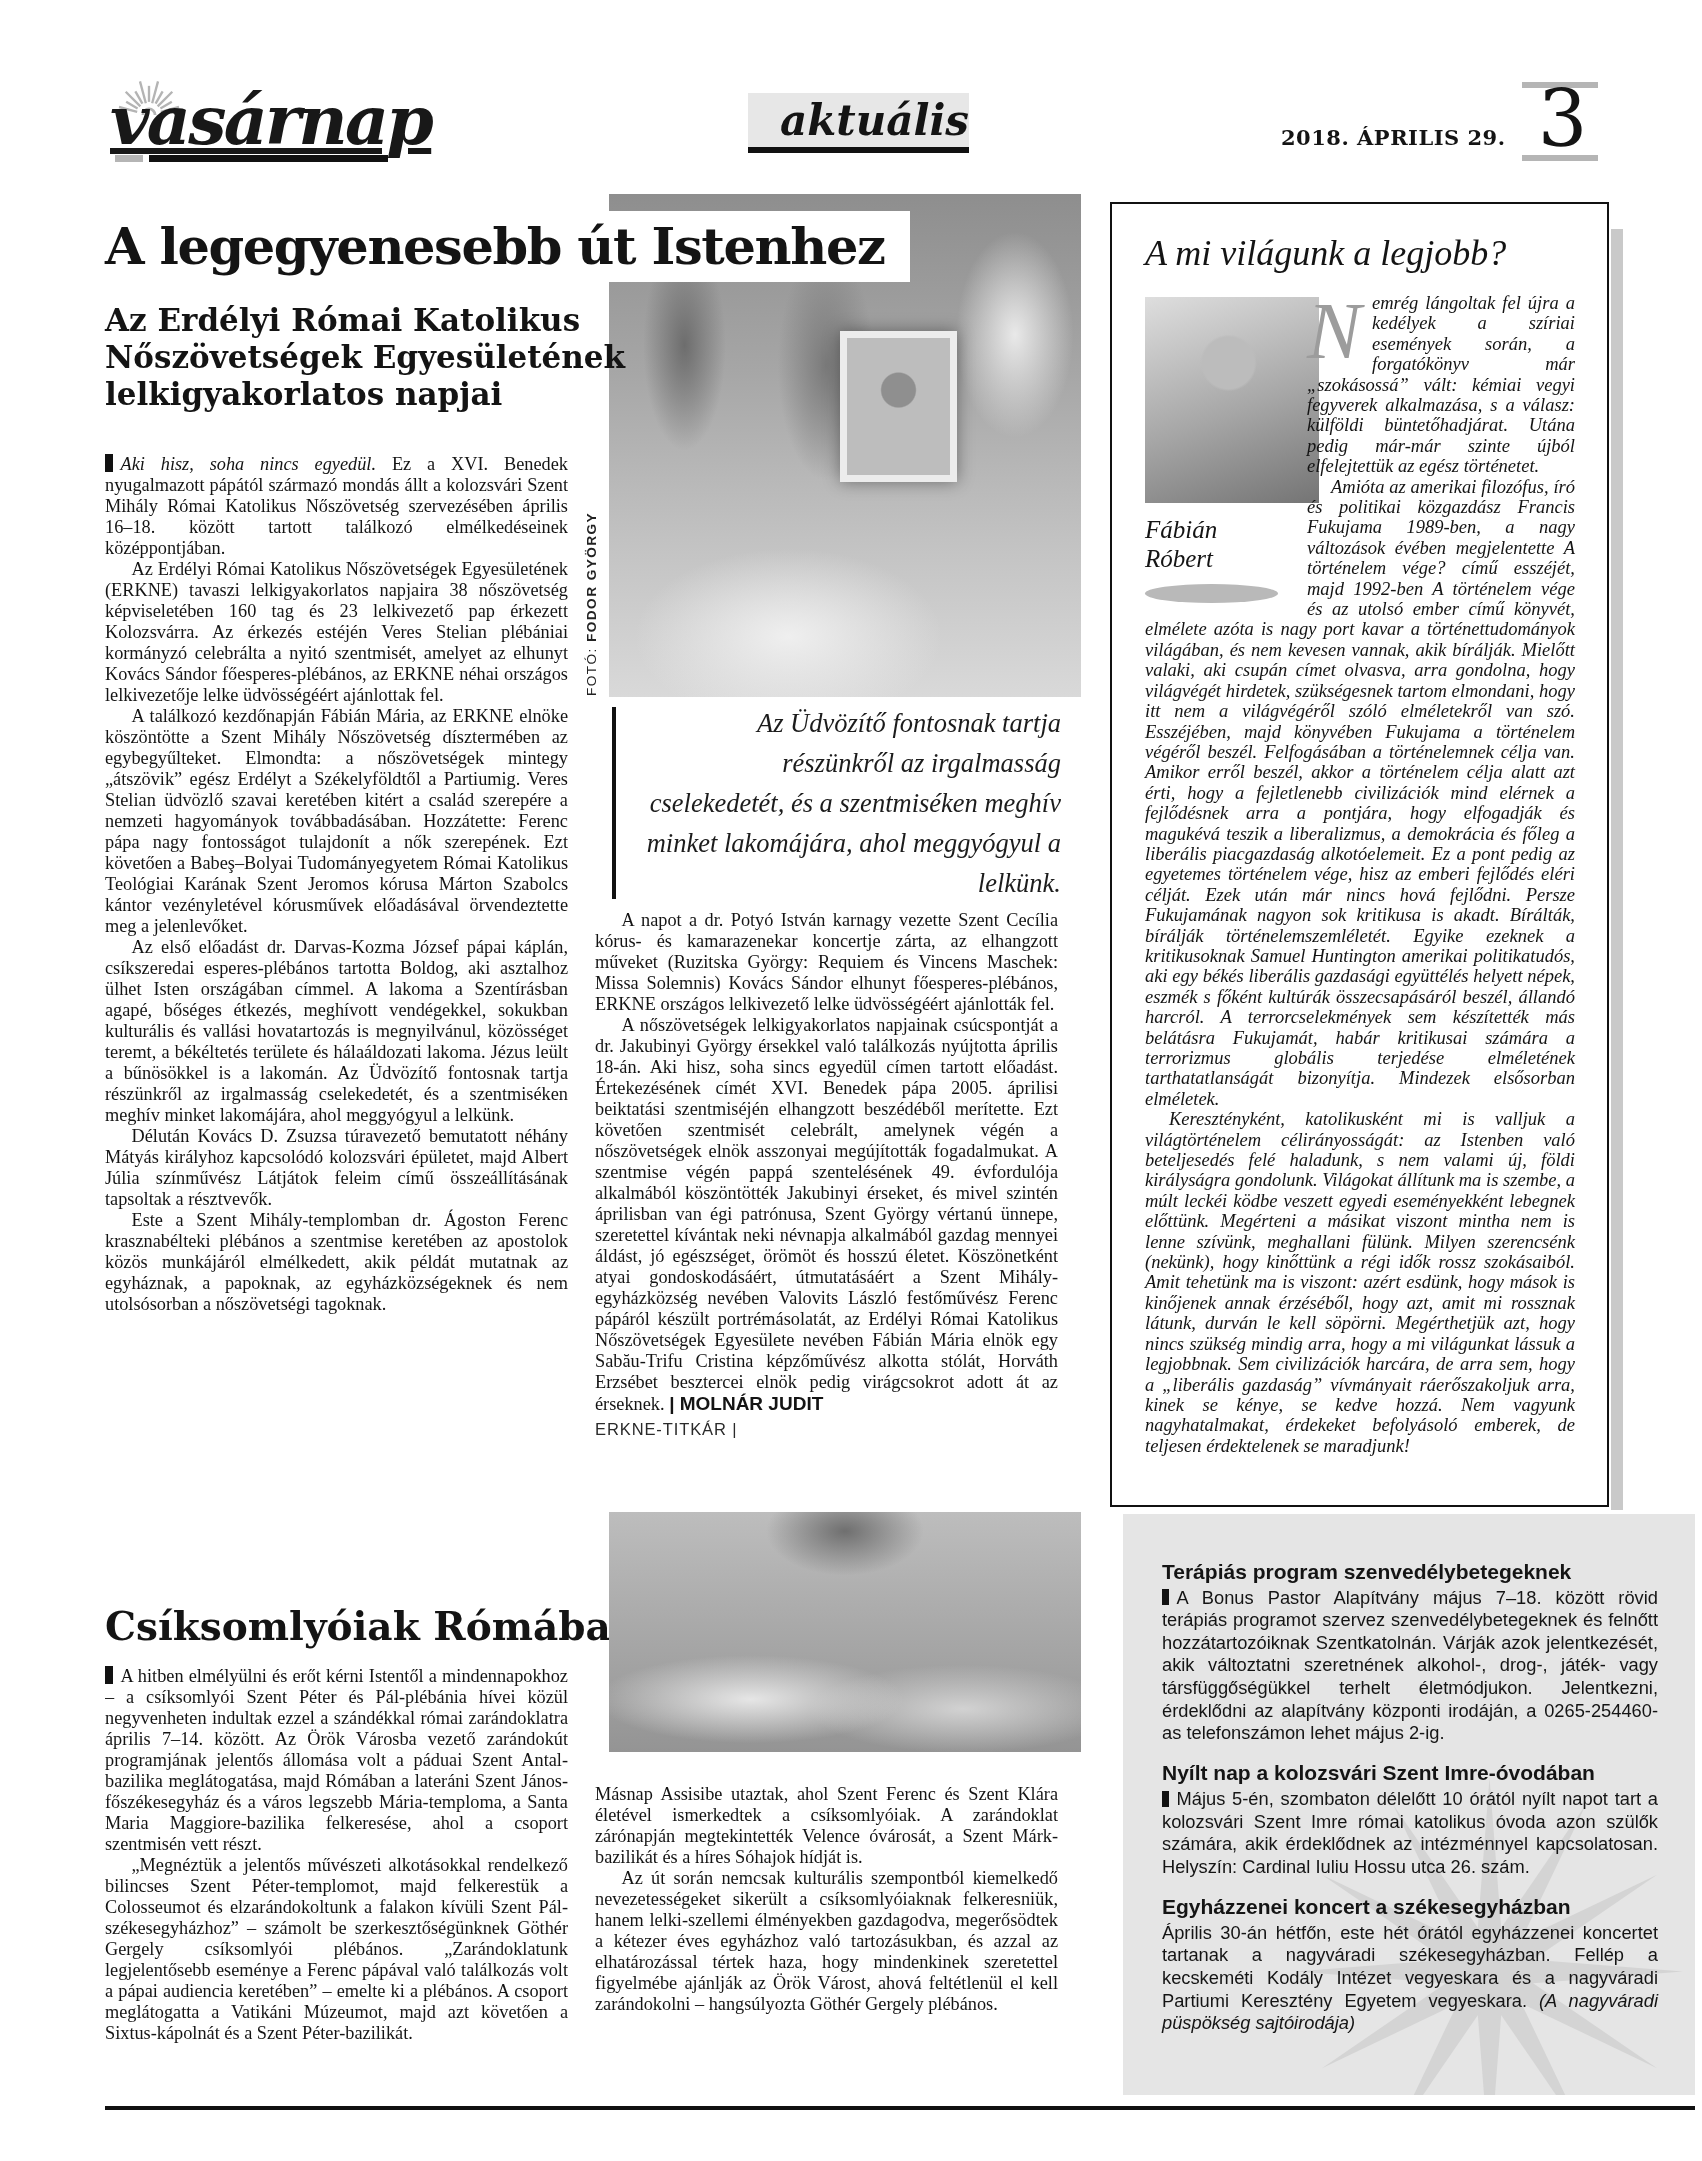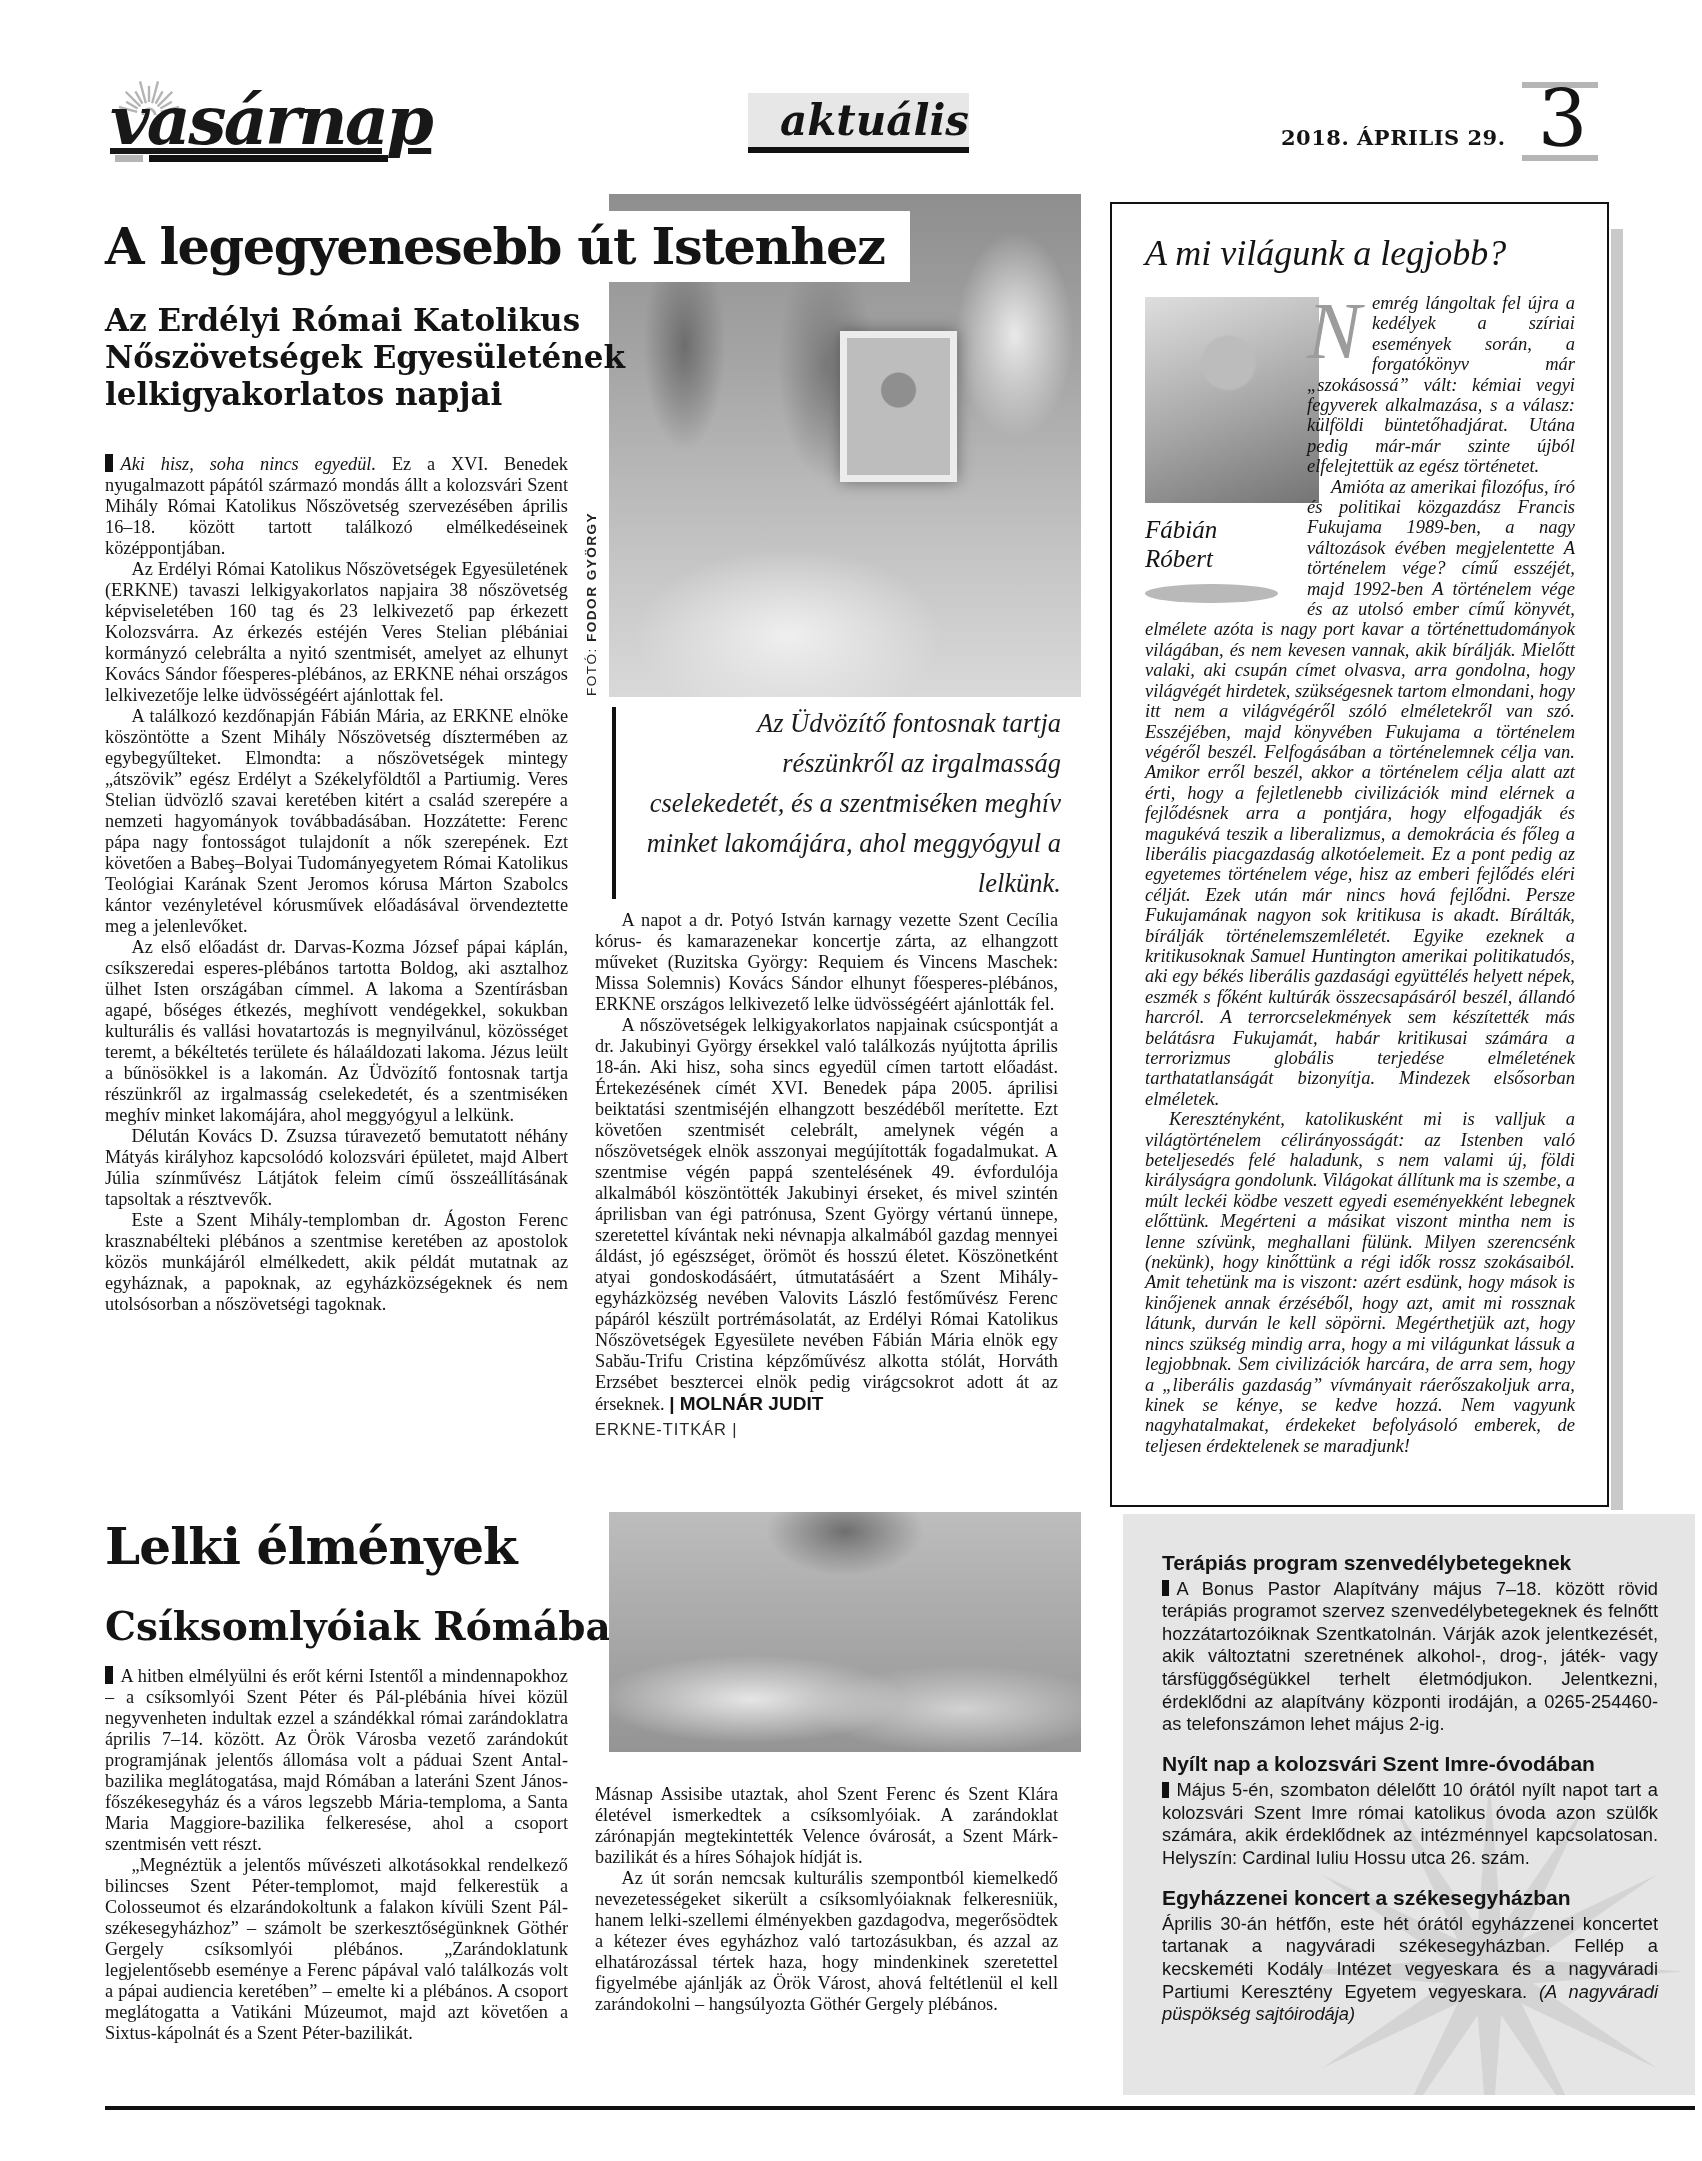--- a/index.html
+++ b/index.html
@@ -89,21 +89,21 @@
   
   .big-head{position:absolute;left:105px;top:1519px;margin:0;
             font:700 50px/55px "DejaVu Serif",serif;letter-spacing:-0.9px;}
   .sub-head2{position:absolute;left:105px;top:1604px;margin:0;
              font:700 39px/44px "DejaVu Serif",serif;}
   .bcol1{left:105px;top:1666px;height:393px;}
   .bcol2{left:595px;top:1784px;height:265px;}
 
   
   .briefs{position:absolute;left:1123px;top:1514px;width:572px;height:581px;background:#e5e5e5;
-          box-sizing:border-box;padding:36px 37px 0 39px;overflow:hidden;
+          box-sizing:border-box;padding:45px 37px 0 39px;overflow:hidden;
           font-family:"Liberation Sans",sans-serif;}
   .briefs .watermark{position:absolute;left:165px;top:256px;width:403px;height:403px;z-index:0;}
   .brief{position:relative;z-index:1;}
   .brief h4{margin:0 0 2.7px 0;font:700 21px/25px "Liberation Sans",sans-serif;}
   .brief p{margin:0;font:400 18.3px/22.6px "Liberation Sans",sans-serif;text-align:justify;}
   .brief + .brief{margin-top:15.6px;}
   .brief .lead-mark{width:7.3px;height:15.6px;vertical-align:-1.4px;}
   .brief .src{font-style:italic;}
 
   .bottom-rule{position:absolute;left:105px;top:2106px;width:1590px;height:3.7px;background:#111;}
@@ -176,21 +176,20 @@
         <div class="op-photo"></div>
         <div class="op-caption">Fábián Róbert</div>
         <div class="op-ellipse"></div>
       </div>
       <p><span class="dropcap">N</span><span>emrég lángoltak fel újra a kedélyek a szíriai események során, a forgatókönyv már „szokásossá” vált: kémiai vegyi fegyverek alkalmazása, s a válasz: külföldi büntetőhadjárat. Utána pedig már-már szinte újból elfelejtettük az egész történetet.</span></p>
       <p class="indent">Amióta az amerikai filozófus, író és politikai közgazdász Francis Fukujama 1989-ben, a nagy változások évében megjelentette A történelem vége? című esszéjét, majd 1992-ben A történelem vége és az utolsó ember című könyvét, elmélete azóta is nagy port kavar a történettudományok világában, és nem kevesen vannak, akik bírálják. Mielőtt valaki, aki csupán címet olvasva, arra gondolna, hogy világvégét hirdetek, szükségesnek tartom elmondani, hogy itt nem a világvégéről szóló elméletekről van szó. Esszéjében, majd könyvében Fukujama a történelem végéről beszél. Felfogásában a történelemnek célja van. Amikor erről beszél, akkor a történelem célja alatt azt érti, hogy a fejletlenebb civilizációk mind elérnek a fejlődésnek arra a pontjára, hogy elfogadják és magukévá teszik a liberalizmus, a demokrácia és főleg a liberális piacgazdaság alkotóelemeit. Ez a pont pedig az egyetemes történelem vége, hisz az emberi fejlődés eléri célját. Ezek után már nincs hová fejlődni. Persze Fukujamának nagyon sok kritikusa is akadt. Bírálták, bírálják történelemszemléletét. Egyike ezeknek a kritikusoknak Samuel Huntington amerikai politikatudós, aki egy békés liberális gazdasági együttélés helyett népek, eszmék s főként kultúrák összecsapásáról beszél, állandó harcról. A terrorcselekmények sem készítették más belátásra Fukujamát, habár kritikusai számára a terrorizmus globális terjedése elméletének tarthatatlanságát bizonyítja. Mindezek elsősorban elméletek.</p>
       <p class="indent">Keresztényként, katolikusként mi is valljuk a világtörténelem célirányosságát: az Istenben való beteljesedés felé haladunk, s nem valami új, földi királyságra gondolunk. Világokat állítunk ma is szembe, a múlt leckéi ködbe veszett egyedi eseményekként lebegnek előttünk. Megérteni a másikat viszont mintha nem is lenne szívünk, meghallani fülünk. Milyen szerencsénk (nekünk), hogy kinőttünk a régi idők rossz szokásaiból. Amit tehetünk ma is viszont: azért esdünk, hogy mások is kinőjenek annak érzéséből, hogy azt, amit mi rossznak látunk, durván le kell söpörni. Megérthetjük azt, hogy nincs szükség mindig arra, hogy a mi világunkat lássuk a legjobbnak. Sem civilizációk harcára, de arra sem, hogy a „liberális gazdaság” vívmányait ráerőszakoljuk arra, kinek se kénye, se kedve hozzá. Nem vagyunk nagyhatalmakat, érdekeket befolyásoló emberek, de teljesen érdektelenek se maradjunk!</p>
     </div>
   </section>
 
-  <h2 class="big-head">Lelki élmények</h2>
   <h3 class="sub-head2">Csíksomlyóiak Rómában</h3>
   <div class="col bcol1">
     <p><span class="lead-mark"></span><span>A hitben elmélyülni és erőt kérni Istentől a mindennapokhoz – a csíksomlyói Szent Péter és Pál-plébánia hívei közül negyvenheten indultak ezzel a szándékkal római zarándoklatra április 7–14. között. Az Örök Városba vezető zarándokút programjának jelentős állomása volt a páduai Szent Antal-bazilika meglátogatása, majd Rómában a lateráni Szent János-főszékesegyház és a város legszebb Mária-temploma, a Santa Maria Maggiore-bazilika felkeresése, ahol a csoport szentmisén vett részt.</span></p>
     <p class="indent">„Megnéztük a jelentős művészeti alkotásokkal rendelkező bilincses Szent Péter-templomot, majd felkerestük a Colosseumot és elzarándokoltunk a falakon kívüli Szent Pál-székesegyházhoz” – számolt be szerkesztőségünknek Göthér Gergely csíksomlyói plébános. „Zarándoklatunk legjelentősebb eseménye a Ferenc pápával való találkozás volt a pápai audiencia keretében” – emelte ki a plébános. A csoport meglátogatta a Vatikáni Múzeumot, majd azt követően a Sixtus-kápolnát és a Szent Péter-bazilikát.</p>
   </div>
 
   <div class="photo group-photo"></div>
   <div class="col bcol2">
     <p>Másnap Assisibe utaztak, ahol Szent Ferenc és Szent Klára életével ismerkedtek a csíksomlyóiak. A zarándoklat zárónapján megtekintették Velence óvárosát, a Szent Márk-bazilikát és a híres Sóhajok hídját is.</p>
     <p class="indent">Az út során nemcsak kulturális szempontból kiemelkedő nevezetességeket sikerült a csíksomlyóiaknak felkeresniük, hanem lelki-szellemi élményekben gazdagodva, megerősödtek a kétezer éves egyházhoz való tartozásukban, és azzal az elhatározással tértek haza, hogy mindenkinek szeretettel figyelmébe ajánlják az Örök Várost, ahová feltétlenül el kell zarándokolni – hangsúlyozta Göthér Gergely plébános.</p>

